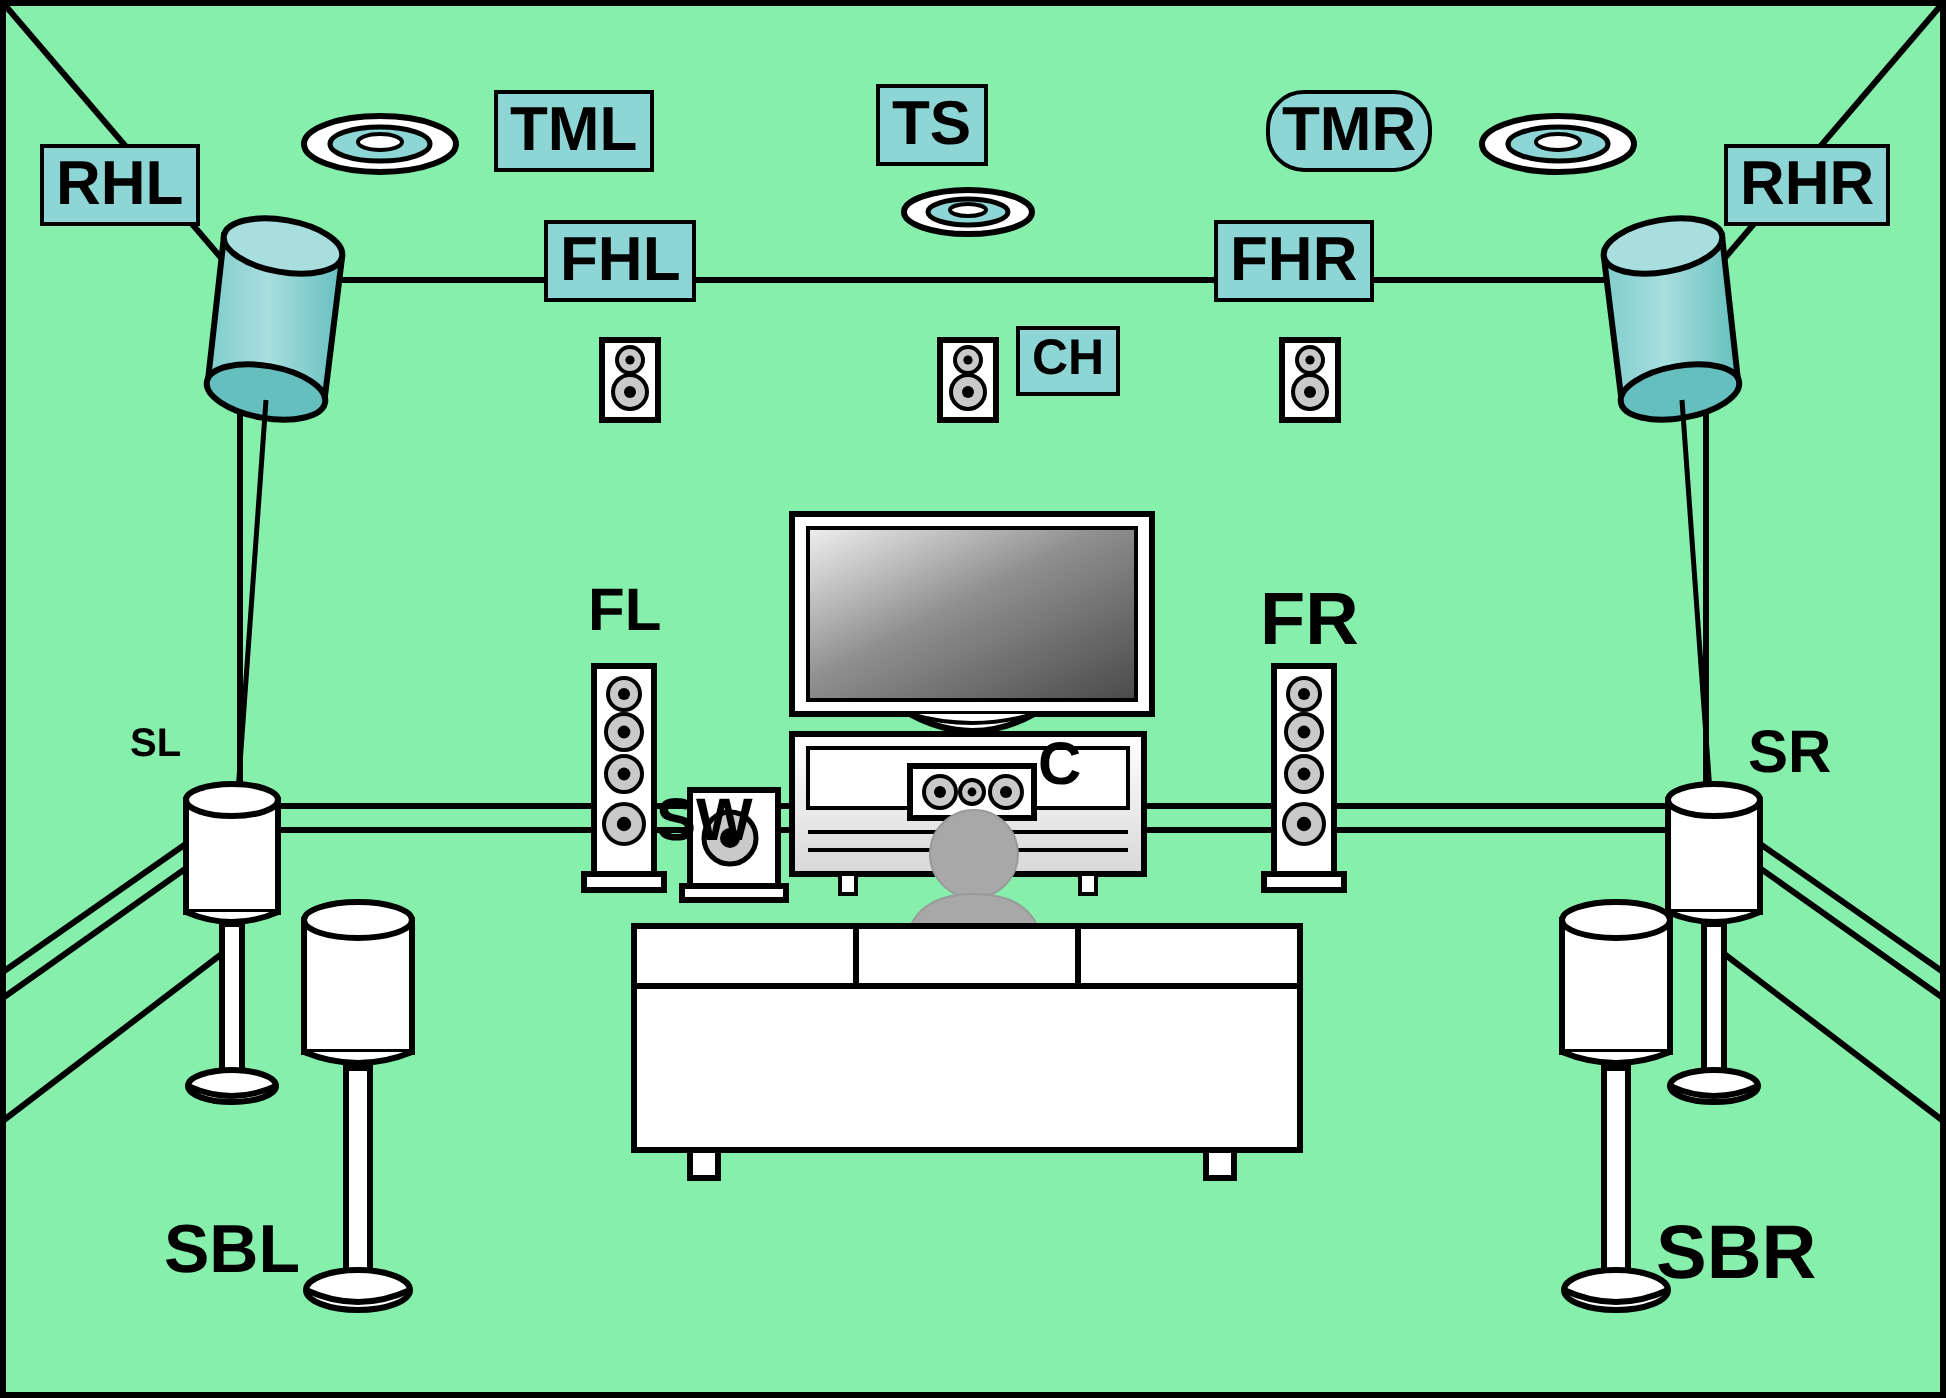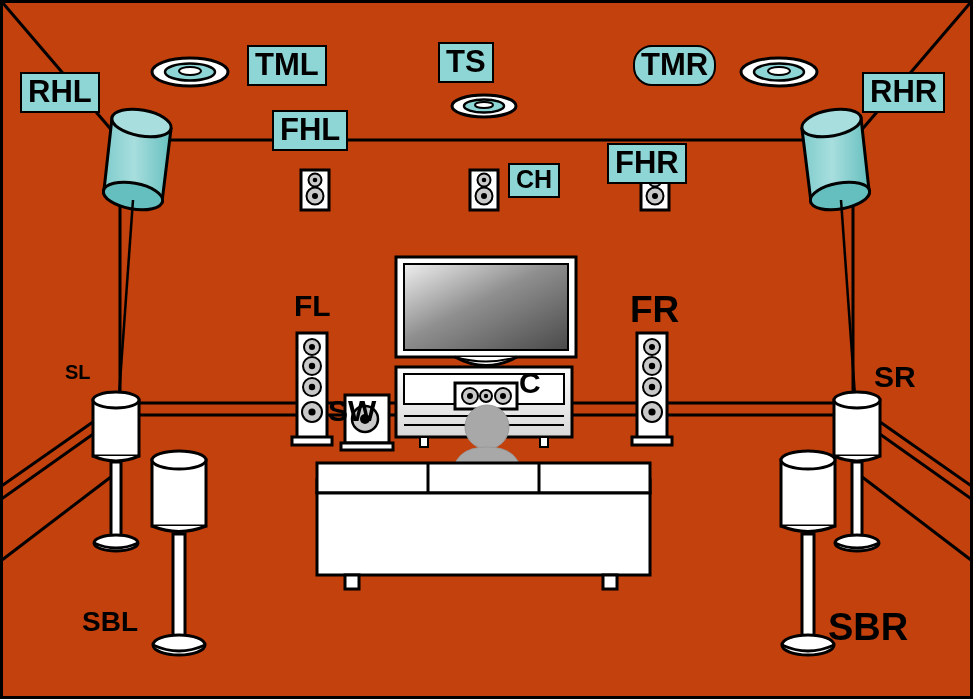--- a/index.html
+++ b/index.html
@@ -4,21 +4,21 @@
 <style>
   html, body {
     margin: 0;
     padding: 0;
     background: #ffffff;
   }
   #stage {
     position: relative;
     width: 973px;
     height: 699px;
-    background: #c2410c;
+    background: #86efac;
     overflow: hidden;
     font-family: "Liberation Sans", sans-serif;
   }
   #stage svg.base {
     position: absolute;
     left: 0;
     top: 0;
     width: 973px;
     height: 699px;
   }
@@ -248,25 +248,25 @@
       <rect x="603" y="575" width="14" height="14" fill="#ffffff" stroke="#000000" stroke-width="3"></rect>
     </g>
   </svg>
 
   <div class="label boxed" style="left:20px; top:72px; font-size:31px;">RHL</div>
   <div class="label boxed" style="left:247px; top:45px; font-size:31px;">TML</div>
   <div class="label boxed" style="left:438px; top:42px; font-size:31px;">TS</div>
   <div class="label boxed" style="left:633px; top:45px; font-size:31px;border-radius:19px;">TMR</div>
   <div class="label boxed" style="left:862px; top:72px; font-size:31px;">RHR</div>
   <div class="label boxed" style="left:272px; top:110px; font-size:31px;">FHL</div>
-  <div class="label boxed" style="left:607px; top:110px; font-size:31px;margin-top:33px;">FHR</div>
+  <div class="label boxed" style="left:607px; top:110px; font-size:31px;">FHR</div>
   <div class="label boxed" style="left:508px; top:163px; font-size:25px;text-align:right;">CH</div>
 
   <div class="label plain" style="left:294px; top:291px; font-size:30px;">FL</div>
   <div class="label plain" style="left:630px; top:291px; font-size:37px;">FR</div>
   <div class="label plain" style="left:65px; top:362px; font-size:20px;">SL</div>
   <div class="label plain" style="left:874px; top:362px; font-size:30px;">SR</div>
   <div class="label plain" style="left:328px; top:356px; font-size:30px;margin-top:40px;">SW</div>
   <div class="label plain" style="left:519px; top:368px; font-size:30px;">C</div>
-  <div class="label plain" style="left:82px; top:608px; font-size:28px;">SBL</div>
+  <div class="label plain" style="left:82px; top:608px; font-size:34px;">SBL</div>
   <div class="label plain" style="left:828px; top:608px; font-size:38px;">SBR</div>
 
 </div>
 
 </body></html>

